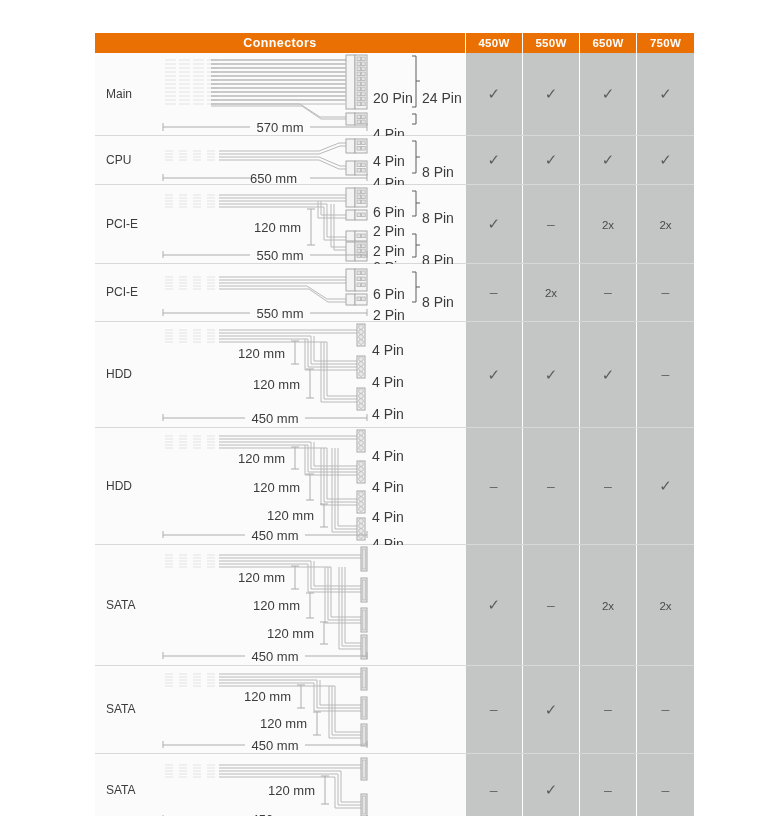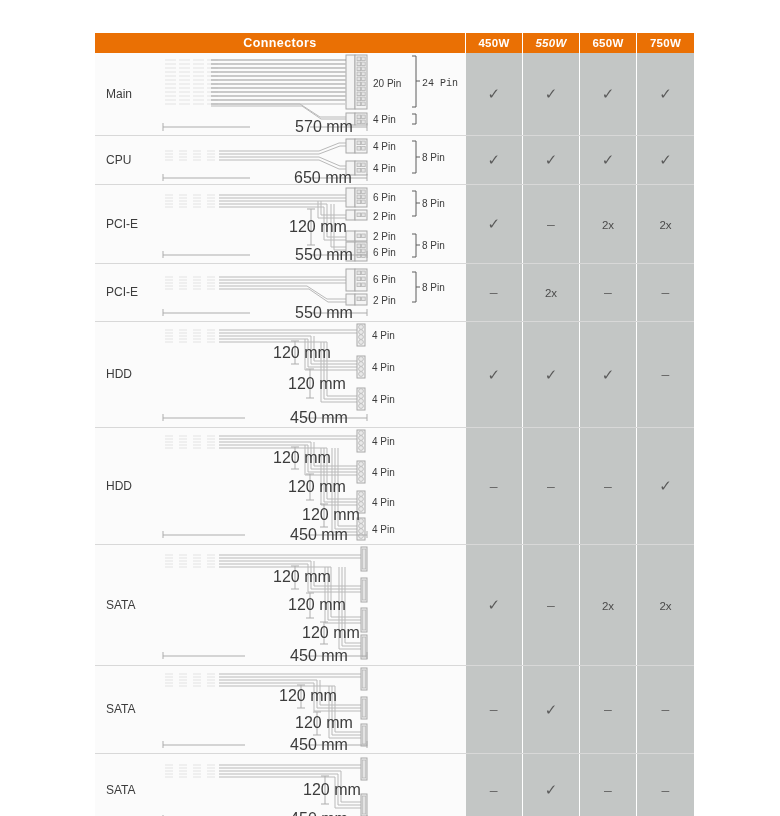--- a/index.html
+++ b/index.html
@@ -66,31 +66,31 @@
 
   
   .diag{position:relative;width:370px;height:100%;}
   .rowlabel{
     position:absolute;left:11px;
     font-size:12px;color:#3c3c3c;
     transform:translateY(-50%);
   }
   .pinlabel{
     position:absolute;
-    font-size:10px;color:#3c3c3c;
+    font-size:14px;color:#3c3c3c;
     white-space:nowrap;
     transform:translateY(-50%);
+    margin-top:15px;
   }
   .dimlabel{
     position:absolute;
-    font-size:16px;color:#3c3c3c;
+    font-size:13px;color:#3c3c3c;
     white-space:nowrap;
     transform:translateY(-50%);
     text-align:right;
-    margin-left:44px;
   }
   svg.wires{position:absolute;left:0;top:0;}
   .wire{stroke:#b9b9b9;stroke-width:1;fill:none;}
   .wire-d{stroke:#cfcfcf;stroke-width:1;fill:none;}
   .sleeve{stroke:#d9d9d9;stroke-width:1;fill:none;}
   .dimline{stroke:#adadad;stroke-width:1;fill:none;}
   .brace{stroke:#5d5d5d;stroke-width:1;fill:none;}
   .conn-outline{stroke:#a8a8a8;stroke-width:1;fill:#f4f4f4;}
   .pin{stroke:#b5b5b5;stroke-width:.8;fill:#e3e3e3;}
   .pin-r{stroke:#b5b5b5;stroke-width:.8;fill:#e8e8e8;}
@@ -99,21 +99,21 @@
 <body>
 
 <div class="page">
 
 
   <table class="cable-table">
     <thead>
       <tr>
         <th class="connectors-head" style="width:370px;">Connectors</th>
         <th style="width:56px;">450W</th>
-        <th style="width:56px;font-style:italic;">550W</th>
+        <th style="width:56px;">550W</th>
         <th style="width:56px;">650W</th>
         <th style="width:57px;">750W</th>
       </tr>
     </thead>
     <tbody>
 
       <tr style="height:82px;">
         <td class="diagram-cell">
           <div class="diag" style="height:82px;">
             <div class="rowlabel" style="top:41px;">Main</div>
@@ -254,21 +254,21 @@
 
                 <path class="brace" d="M317 3 L321 3 L321 54 L317 54"></path>
                 <path class="brace" d="M321 28 L325 28"></path>
                 <path class="brace" d="M317 61 L321 61 L321 71 L317 71"></path>
 
                 <path class="dimline" d="M68 78 L68 70 M68 74 L155 74 M215 74 L272 74 M272 78 L272 70"></path>
               </g>
             </svg>
             <div class="pinlabel" style="left:278px;top:30px;">20 Pin</div>
             <div class="pinlabel" style="left:278px;top:66px;">4 Pin</div>
-            <div class="pinlabel" style="left:327px;top:30px;font-family:Liberation Mono, monospace;">24 Pin</div>
+            <div class="pinlabel" style="left:327px;top:30px;">24 Pin</div>
             <div class="dimlabel" style="left:155px;top:74px;width:60px;text-align:center;">570 mm</div>
           </div>
         </td>
         <td class="val-cell"><span class="mark check">✓</span></td>
         <td class="val-cell"><span class="mark check">✓</span></td>
         <td class="val-cell"><span class="mark check">✓</span></td>
         <td class="val-cell"><span class="mark check">✓</span></td>
       </tr>
 
       <tr style="height:48px;">

